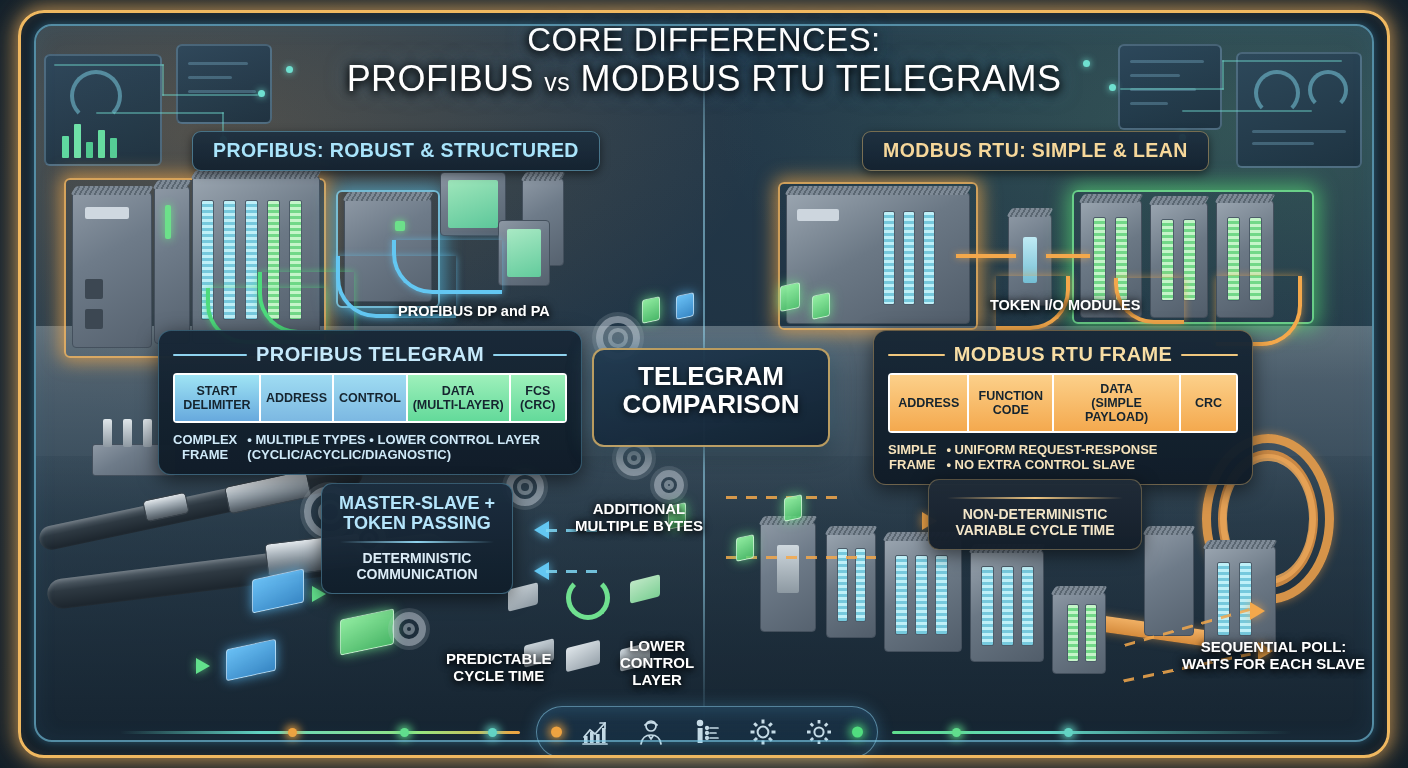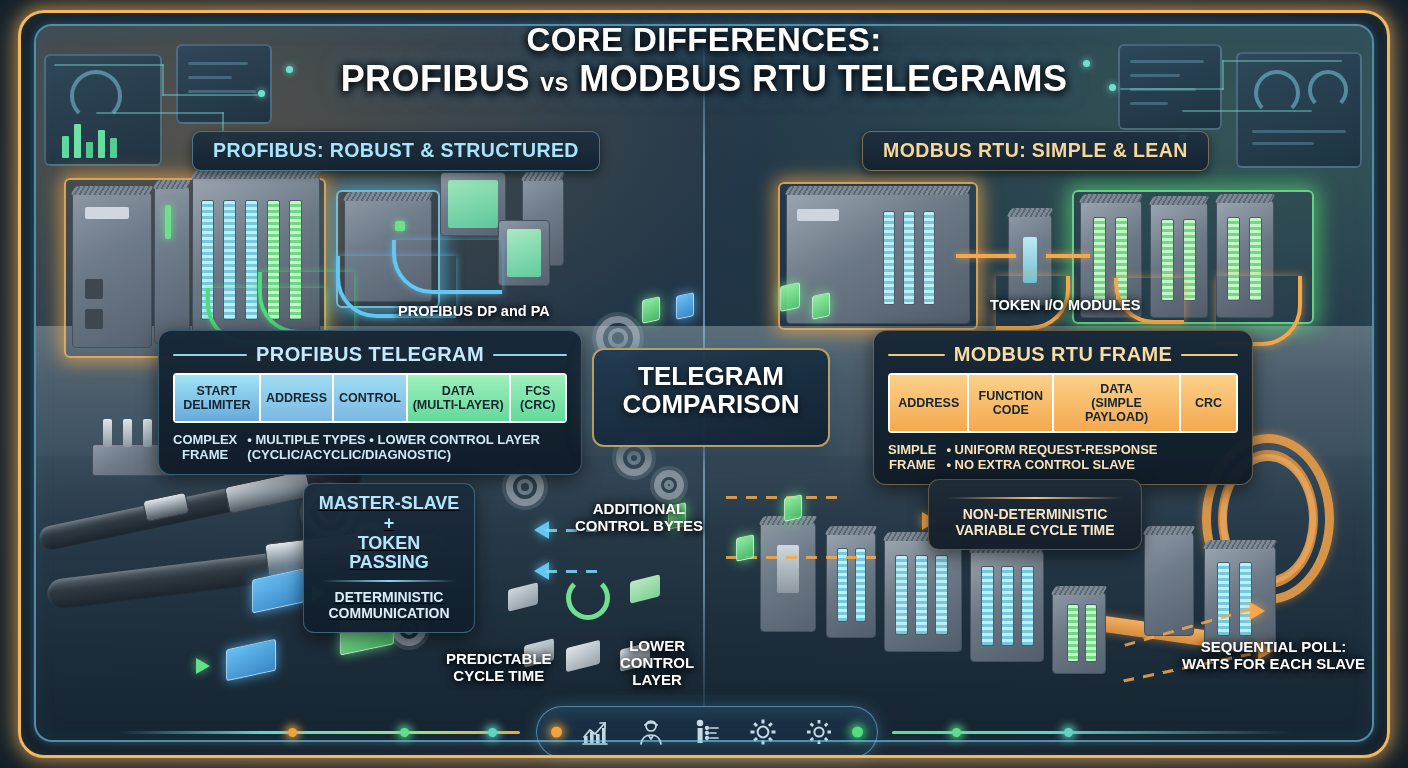--- a/index.html
+++ b/index.html
@@ -90,21 +90,21 @@
      filter:drop-shadow(0 0 5px rgba(244,168,75,.8));}
   .ar-right-g{ border-top:8px solid transparent; border-bottom:8px solid transparent; border-left:14px solid #62e08c;
      filter:drop-shadow(0 0 5px rgba(98,224,140,.8));}
 
   .dashflow{ position:absolute; height:3px;
      background:repeating-linear-gradient(90deg,#f4a84b 0 11px,rgba(0,0,0,0) 11px 20px); opacity:.85;}
   .dashflow.c{ background:repeating-linear-gradient(90deg,#7fd8f5 0 11px,rgba(0,0,0,0) 11px 20px);}
 
   
   .title{ position:absolute; left:0; right:0; top:22px; text-align:center; z-index:20;}
-  .title div{ font-weight:bold; color:#fff; letter-spacing:.4px; line-height:1.08;
+  .title div{ font-weight:normal; color:#fff; letter-spacing:.4px; line-height:1.08;
      text-shadow:0 0 10px rgba(0,0,0,.95), 0 3px 9px rgba(0,0,0,.95), 0 0 22px rgba(80,150,200,.5);}
   .t1{ font-size:33px; }
   .t2{ font-size:36px; margin-top:2px;}
   .t2 .vs{ font-size:25px; }
 
   
   .secthead{ position:absolute; z-index:22; padding:7px 20px 8px; border-radius:9px;
      font-size:19.5px; font-weight:bold; letter-spacing:.4px; white-space:nowrap;
      background:linear-gradient(180deg,rgba(30,48,64,.95),rgba(20,34,48,.97));
      box-shadow:0 3px 10px rgba(0,0,0,.5);}
@@ -145,23 +145,23 @@
   .center-box{ position:absolute; z-index:25; left:592px; top:348px; width:238px; padding:13px 10px 27px;
      text-align:center; border-radius:12px; border:2px solid rgba(240,195,110,.75);
      background:linear-gradient(165deg,rgba(32,58,80,.96),rgba(18,34,50,.98));
      box-shadow:0 0 24px rgba(120,200,240,.35), 0 6px 22px rgba(0,0,0,.55);}
   .center-box div{ font-size:26px; font-weight:bold; color:#fff; line-height:1.06;
      text-shadow:0 2px 7px rgba(0,0,0,.8);}
 
   
   .callout{ position:absolute; z-index:24; border-radius:11px; padding:10px 14px 11px; text-align:center;
      box-shadow:0 5px 18px rgba(0,0,0,.55);}
-  .callout.left{ left:303px; top:483px; width:172px;
+  .callout.left{ left:321px; top:483px; width:192px;
      background:linear-gradient(180deg,rgba(27,45,62,.97),rgba(17,30,43,.98));
-     border:1px solid rgba(125,205,238,.35);text-decoration:underline;}
+     border:1px solid rgba(125,205,238,.35);}
   .callout.right{ left:928px; top:479px; width:214px;
      background:linear-gradient(180deg,rgba(32,44,56,.97),rgba(20,30,42,.98));
      border:1px solid rgba(240,195,115,.30);}
   .co-title{ font-size:18px; font-weight:bold; line-height:1.1; white-space:pre-line;}
   .callout.left .co-title{ color:#b5e5fb;}
   .callout.right .co-title{ color:#f7d79b;}
   .co-rule{ height:2px; margin:7px 4px 7px; border-radius:1px;}
   .callout.left .co-rule{ background:linear-gradient(90deg,rgba(130,210,240,0),#8fd4ef,rgba(130,210,240,0));}
   .callout.right .co-rule{ background:linear-gradient(90deg,rgba(240,200,120,0),#f0c681,rgba(240,200,120,0));}
   .co-sub{ font-size:14px; font-weight:bold; line-height:1.15; white-space:pre-line; color:#dcecf7;}
@@ -497,21 +497,21 @@
 
   <div class="callout right">
     <div class="co-rule"></div>
     <div class="co-sub">NON-DETERMINISTIC
 VARIABLE CYCLE TIME</div>
   </div>
 
   <div class="note" style="left:398px;top:303px;font-size:14.5px;">PROFIBUS DP and PA</div>
   <div class="note" style="left:990px;top:297px;font-size:14.5px;">TOKEN I/O MODULES</div>
   <div class="note" style="left:575px;top:500px;font-size:15px;text-align:center;">ADDITIONAL
-CONTROL BYTES</div>
+MULTIPLE BYTES</div>
   <div class="note" style="left:446px;top:650px;font-size:15px;text-align:center;">PREDICTABLE
 CYCLE TIME</div>
   <div class="note" style="left:620px;top:637px;font-size:15px;text-align:center;">LOWER
 CONTROL
 LAYER</div>
   <div class="note" style="left:1182px;top:638px;font-size:15px;text-align:center;">SEQUENTIAL POLL:
 WAITS FOR EACH SLAVE</div>
 
   <div class="sidebar-line sl-left"></div>
   <div class="sidebar-line sl-right"></div>

